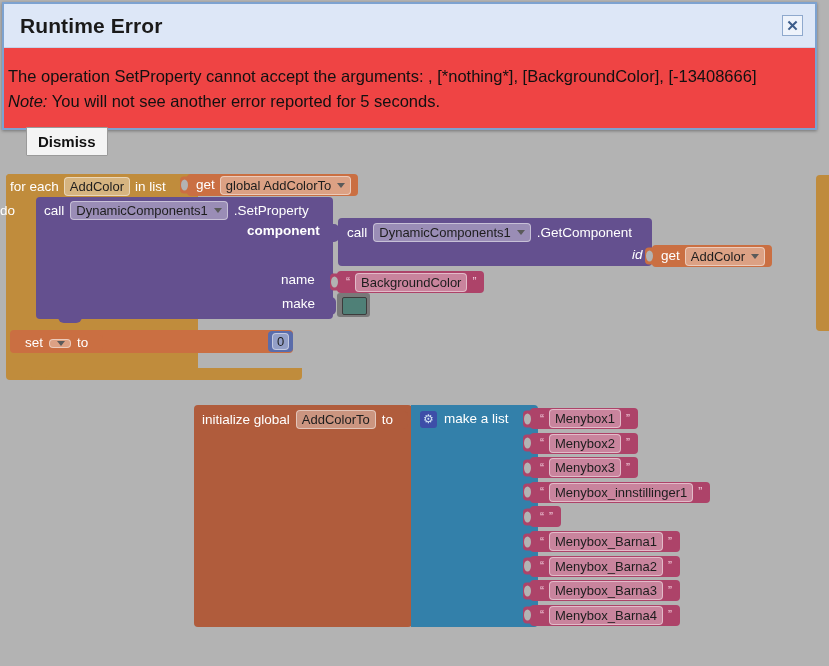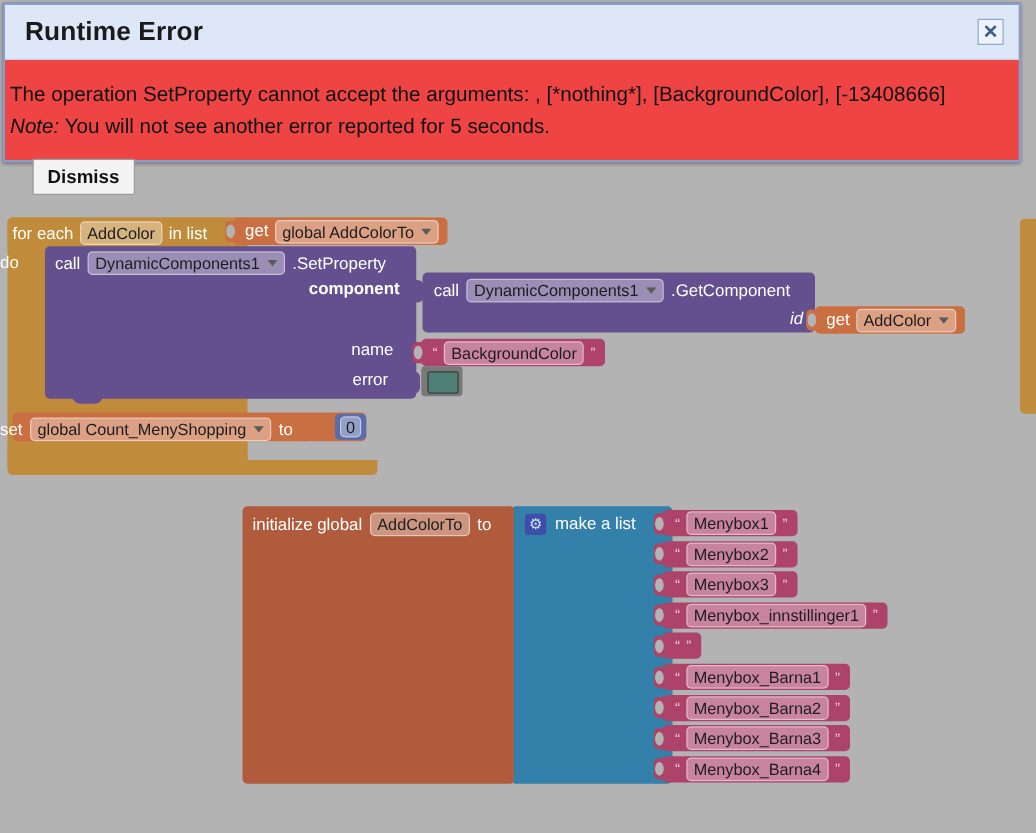--- a/index.html
+++ b/index.html
@@ -89,21 +89,21 @@
   
   #txt-bgcolor{position:absolute;left:337px;top:271px;height:22px;background:#ad4369;
     border-radius:4px;display:flex;align-items:center;gap:5px;padding:0 8px 0 9px;}
 
   
   #colorblk{position:absolute;left:337px;top:293px;width:33px;height:24px;background:#797979;border-radius:3px;}
   #swatch{position:absolute;left:342px;top:297px;width:23px;height:16px;background:#4f8077;border:1px solid #3c3c3c;border-radius:2px;}
 
   
   #setglobal{position:absolute;left:10px;top:330px;width:283px;height:23px;background:#ca6f42;border-radius:4px;}
-  #setglobal-row{position:absolute;left:0;top:334px;display:flex;align-items:center;gap:6px;}
+  #setglobal-row{position:absolute;left:25px;top:334px;display:flex;align-items:center;gap:6px;}
   #num-zero{position:absolute;left:268px;top:331px;width:25px;height:21px;background:#5a6caa;border-radius:4px;display:flex;align-items:center;justify-content:center;}
 
   
   #right-frag{position:absolute;left:816px;top:175px;width:13px;height:156px;background:#bf8b3c;border-radius:4px 0 0 4px;}
 
   
   #initglobal{position:absolute;left:194px;top:405px;width:218px;height:222px;background:#b05c3c;border-radius:4px;}
   #initglobal-row{position:absolute;left:202px;top:410px;display:flex;align-items:center;gap:6px;}
   #makelist{position:absolute;left:411px;top:405px;width:127px;height:222px;background:#3380aa;border-radius:0 4px 4px 0;}
   #makelist-row{position:absolute;left:420px;top:410px;display:flex;align-items:center;gap:7px;}
@@ -191,21 +191,21 @@
   <div id="setprop-row">
     <span class="btxt">call</span>
     <span class="pill">
       <span>DynamicComponents1</span>
       <span class="caret"></span>
     </span>
     <span class="btxt">.SetProperty</span>
   </div>
   <span id="lbl-component" class="btxt">component</span>
   <span id="lbl-name" class="btxt">name</span>
-  <span id="lbl-value" class="btxt">error</span>
+  <span id="lbl-value" class="btxt">make</span>
   <span id="sock-component" class="socket" style="background:#64508f"></span>
   <span id="sock-name" class="socket" style="background:#64508f"></span>
   <span id="sock-value" class="socket" style="background:#64508f"></span>
 
   <div id="getcomp"></div>
   <div id="getcomp-row">
     <span class="btxt">call</span>
     <span class="pill">
       <span>DynamicComponents1</span>
       <span class="caret"></span>
@@ -232,21 +232,20 @@
     <span class="quote">”</span>
   </div>
 
   <div id="colorblk"></div>
   <div id="swatch" style="background: rgb(79, 128, 119);"></div>
 
   <div id="setglobal"></div>
   <div id="setglobal-row">
     <span class="btxt">set</span>
     <span class="pill">
-      <span>global Count_MenyShopping</span>
       <span class="caret"></span>
     </span>
     <span class="btxt">to</span>
     <span class="socket" style="background:#ca6f42"></span>
   </div>
   <div id="num-zero">
     <span class="pill" style="padding:0 4px">
       <span>0</span>
     </span>
   </div>

